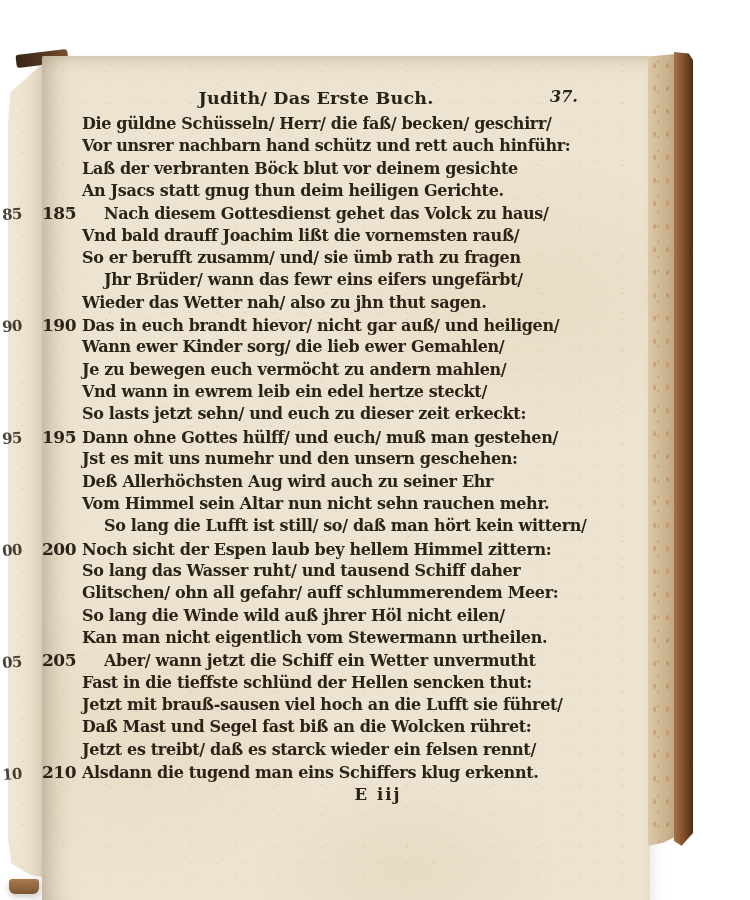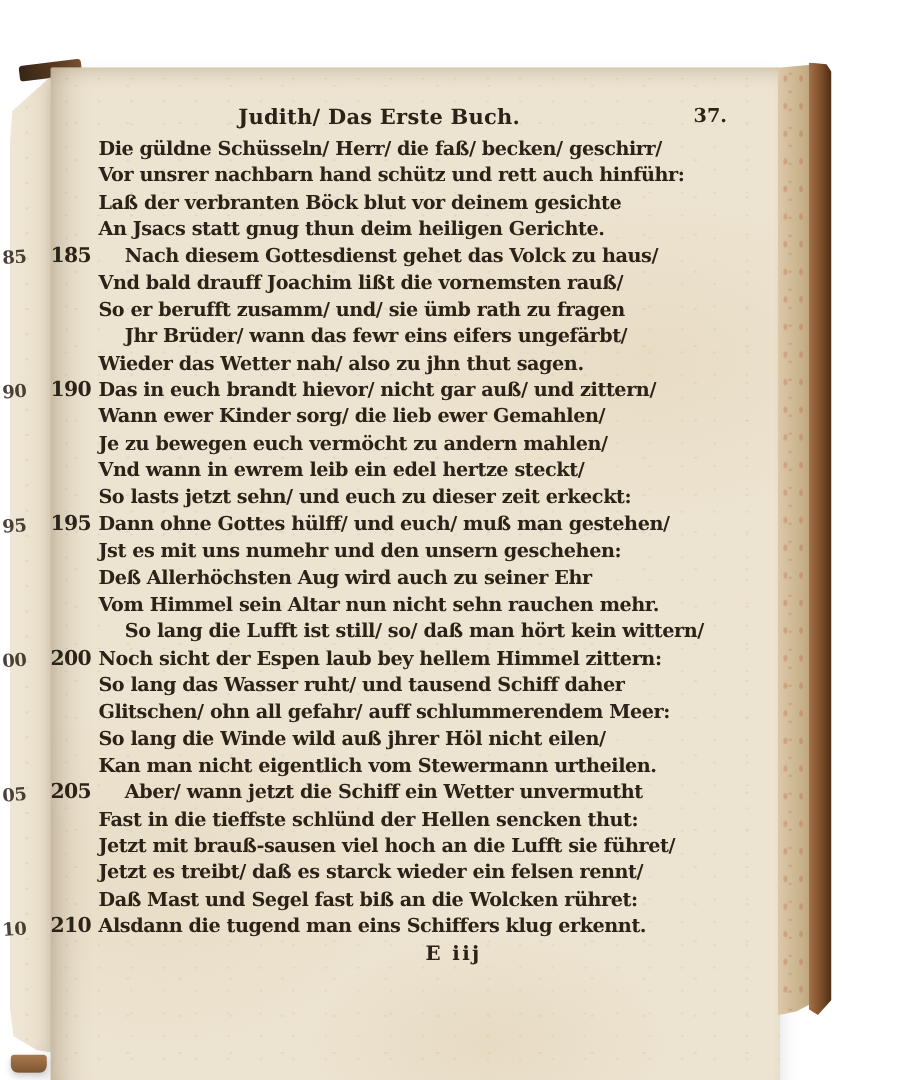--- a/index.html
+++ b/index.html
@@ -58,22 +58,22 @@
       inset 0 -12px 16px -12px rgba(120,95,60,.25),
       0 10px 18px rgba(0,0,0,.12);
     color:var(--ink);
   }
   .page-header{position:relative;height:62px;}
   .book-title{
     position:absolute;left:0;right:60px;top:32px;text-align:center;
     font-size:17.5px;font-weight:bold;letter-spacing:.2px;
   }
   .folio-number{
-    position:absolute;left:536px;top:31px;
-    font-size:16px;font-weight:bold;
+    position:absolute;left:508px;top:31px;
+    font-size:16px;font-weight:bold;font-style:italic;
   }
 
   .poem{position:absolute;left:0;top:58px;width:100%;}
   .line{display:flex;align-items:baseline;height:22.35px;white-space:nowrap;}
   .line .num{flex:0 0 40px;font-weight:bold;font-size:17px;letter-spacing:-.5px;}
   .line .txt{font-weight:bold;font-size:16px;letter-spacing:-.35px;}
   .line .txt.ind{padding-left:22px;}
 
   .catchword{
     position:absolute;left:0;right:0;top:729px;text-align:center;
@@ -162,21 +162,21 @@
         <div class="line">
           <span class="num"></span>
           <span class="txt ind">Jhr Brüder/ wann das fewr eins eifers ungefärbt/</span>
         </div>
         <div class="line">
           <span class="num"></span>
           <span class="txt">Wieder das Wetter nah/ also zu jhn thut sagen.</span>
         </div>
         <div class="line">
           <span class="num">190</span>
-          <span class="txt">Das in euch brandt hievor/ nicht gar auß/ und zittern/</span>
+          <span class="txt">Das in euch brandt hievor/ nicht gar auß/ und heiligen/</span>
         </div>
         <div class="line">
           <span class="num"></span>
           <span class="txt">Wann ewer Kinder sorg/ die lieb ewer Gemahlen/</span>
         </div>
         <div class="line">
           <span class="num"></span>
           <span class="txt">Je zu bewegen euch vermöcht zu andern mahlen/</span>
         </div>
         <div class="line">
@@ -234,25 +234,25 @@
         <div class="line">
           <span class="num"></span>
           <span class="txt">Fast in die tieffste schlünd der Hellen sencken thut:</span>
         </div>
         <div class="line">
           <span class="num"></span>
           <span class="txt">Jetzt mit brauß-sausen viel hoch an die Lufft sie führet/</span>
         </div>
         <div class="line">
           <span class="num"></span>
+          <span class="txt">Daß Mast und Segel fast biß an die Wolcken rühret:</span>
+        </div>
+        <div class="line">
+          <span class="num"></span>
           <span class="txt">Jetzt es treibt/ daß es starck wieder ein felsen rennt/</span>
-        </div>
-        <div class="line">
-          <span class="num"></span>
-          <span class="txt">Daß Mast und Segel fast biß an die Wolcken rühret:</span>
         </div>
         <div class="line">
           <span class="num">210</span>
           <span class="txt">Alsdann die tugend man eins Schiffers klug erkennt.</span>
         </div>
       </div>
 
     <div class="catchword">E iij</div>
   </div>
 

